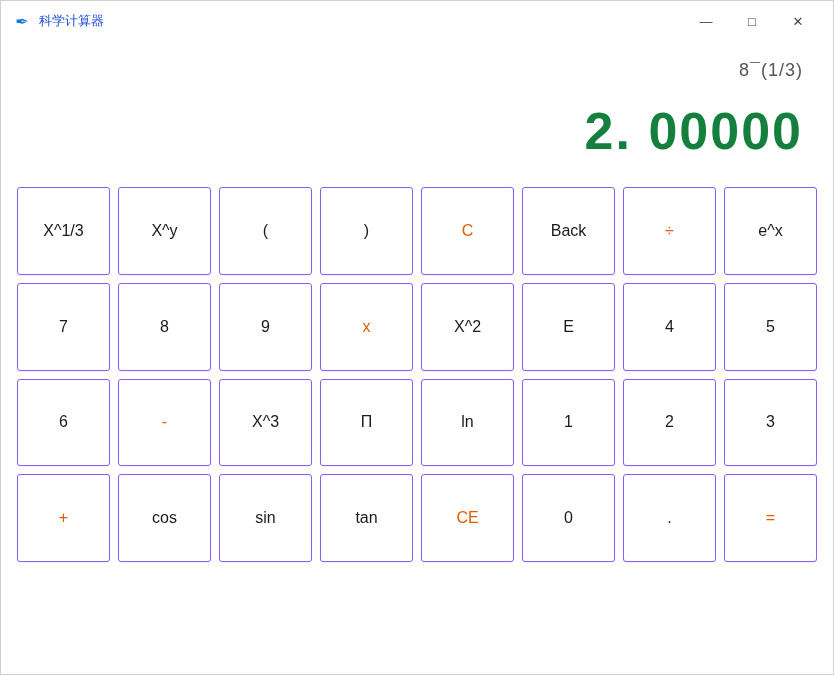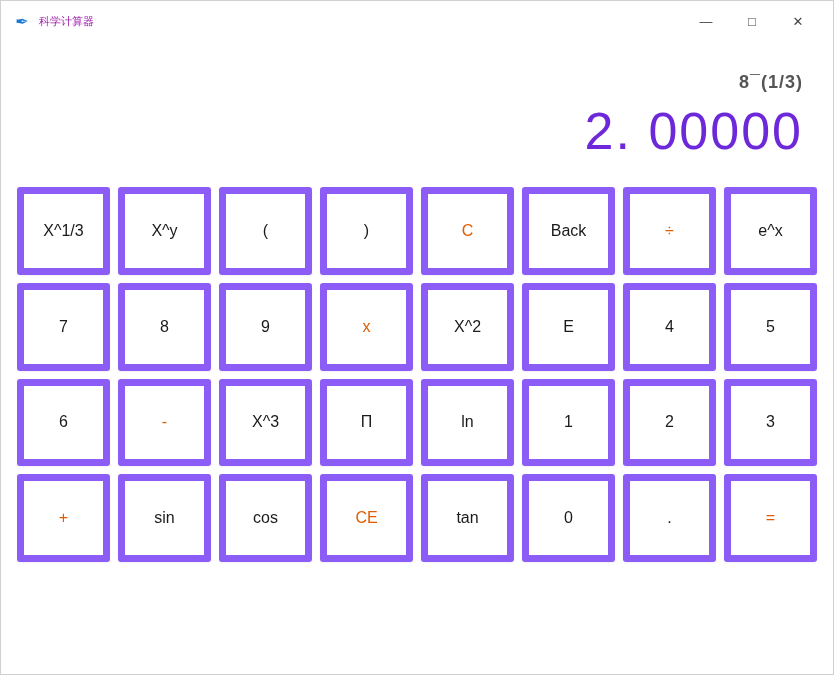--- a/index.html
+++ b/index.html
@@ -31,22 +31,22 @@
       width: 18px;
       height: 18px;
       margin-right: 8px;
       display: flex;
       align-items: center;
       justify-content: center;
       color: #1976d2;
       font-size: 16px;
     }
     .title-bar-text {
-      font-size: 11px;
-      color: #a21caf;
+      font-size: 13px;
+      color: #1d4ed8;
       flex: 1;
     }
     .title-bar-controls {
       display: flex;
       align-items: center;
       gap: 0;
     }
     .title-bar-btn {
       width: 46px;
       height: 32px;
@@ -64,41 +64,41 @@
       padding: 10px 30px 10px 30px;
       display: flex;
       flex-direction: column;
       align-items: flex-end;
       min-height: 130px;
       justify-content: flex-end;
     }
     .expression-display {
       font-size: 18px;
       color: #555;
-      margin-bottom: 8px;
-      font-weight: 700;
+      margin-bottom: 20px;
+      font-weight: 400;
       letter-spacing: 1px;
     }
     .result-display {
       font-size: 52px;
-      color: #6d28d9;
-      font-weight: 400;
+      color: #15803d;
+      font-weight: 700;
       letter-spacing: 2px;
     }
     .keypad {
       flex: 1;
       display: grid;
       grid-template-columns: repeat(8, 1fr);
       grid-template-rows: repeat(5, 1fr);
       gap: 8px;
       padding: 16px 16px 16px 16px;
     }
     .btn {
       background: #ffffff;
-      border: 7px solid #8b5cf6;
+      border: 1px solid #8b5cf6;
       border-radius: 3px;
       font-size: 16px;
       color: #1a1a1a;
       cursor: pointer;
       display: flex;
       align-items: center;
       justify-content: center;
       font-family: 'Segoe UI', Arial, sans-serif;
       transition: background 0.1s;
       box-shadow: 0 1px 2px rgba(0,0,0,0.06);
@@ -151,21 +151,21 @@
       <button class="btn">5</button>
       <button class="btn">6</button>
       <button class="btn operator">-</button>
       <button class="btn">X^3</button>
       <button class="btn">П</button>
       <button class="btn">ln</button>
       <button class="btn">1</button>
       <button class="btn">2</button>
       <button class="btn">3</button>
       <button class="btn operator">+</button>
+      <button class="btn">cos</button>
       <button class="btn">sin</button>
-      <button class="btn">cos</button>
+      <button class="btn">tan</button>
       <button class="btn orange">CE</button>
-      <button class="btn">tan</button>
       <button class="btn">0</button>
       <button class="btn">.</button>
       <button class="btn operator">=</button>
     </div>
 </div>
 
 </body></html>

